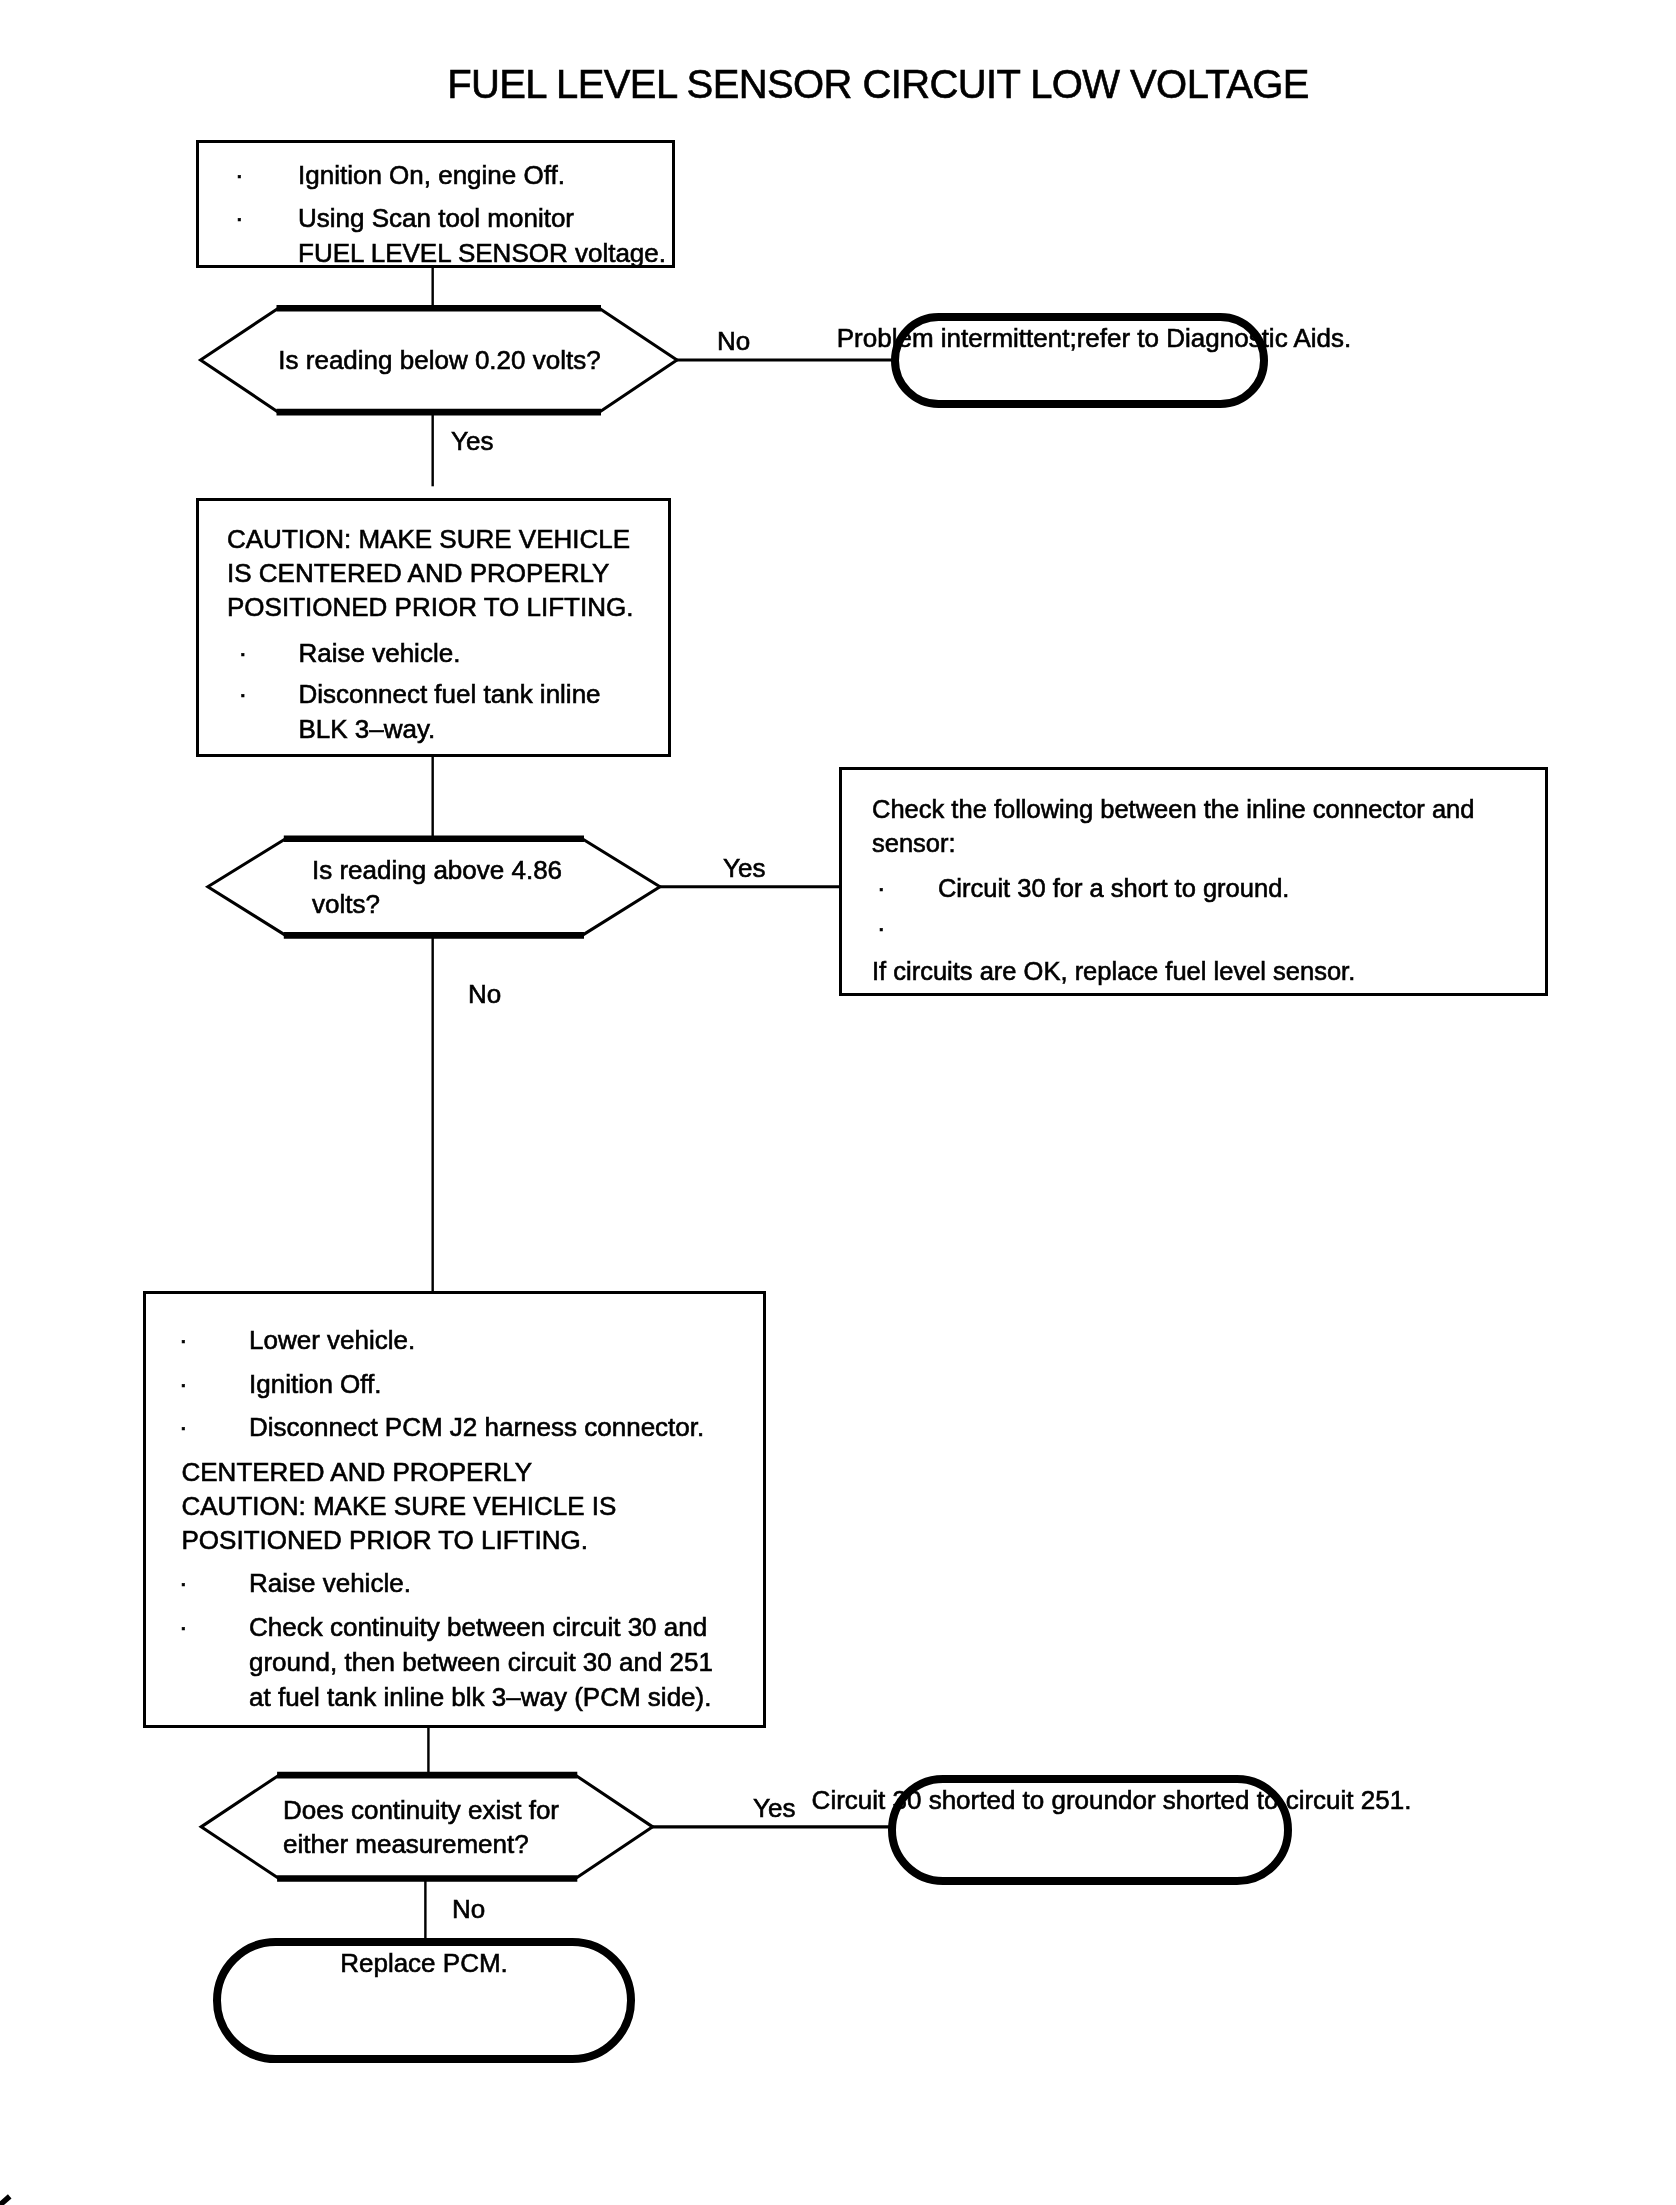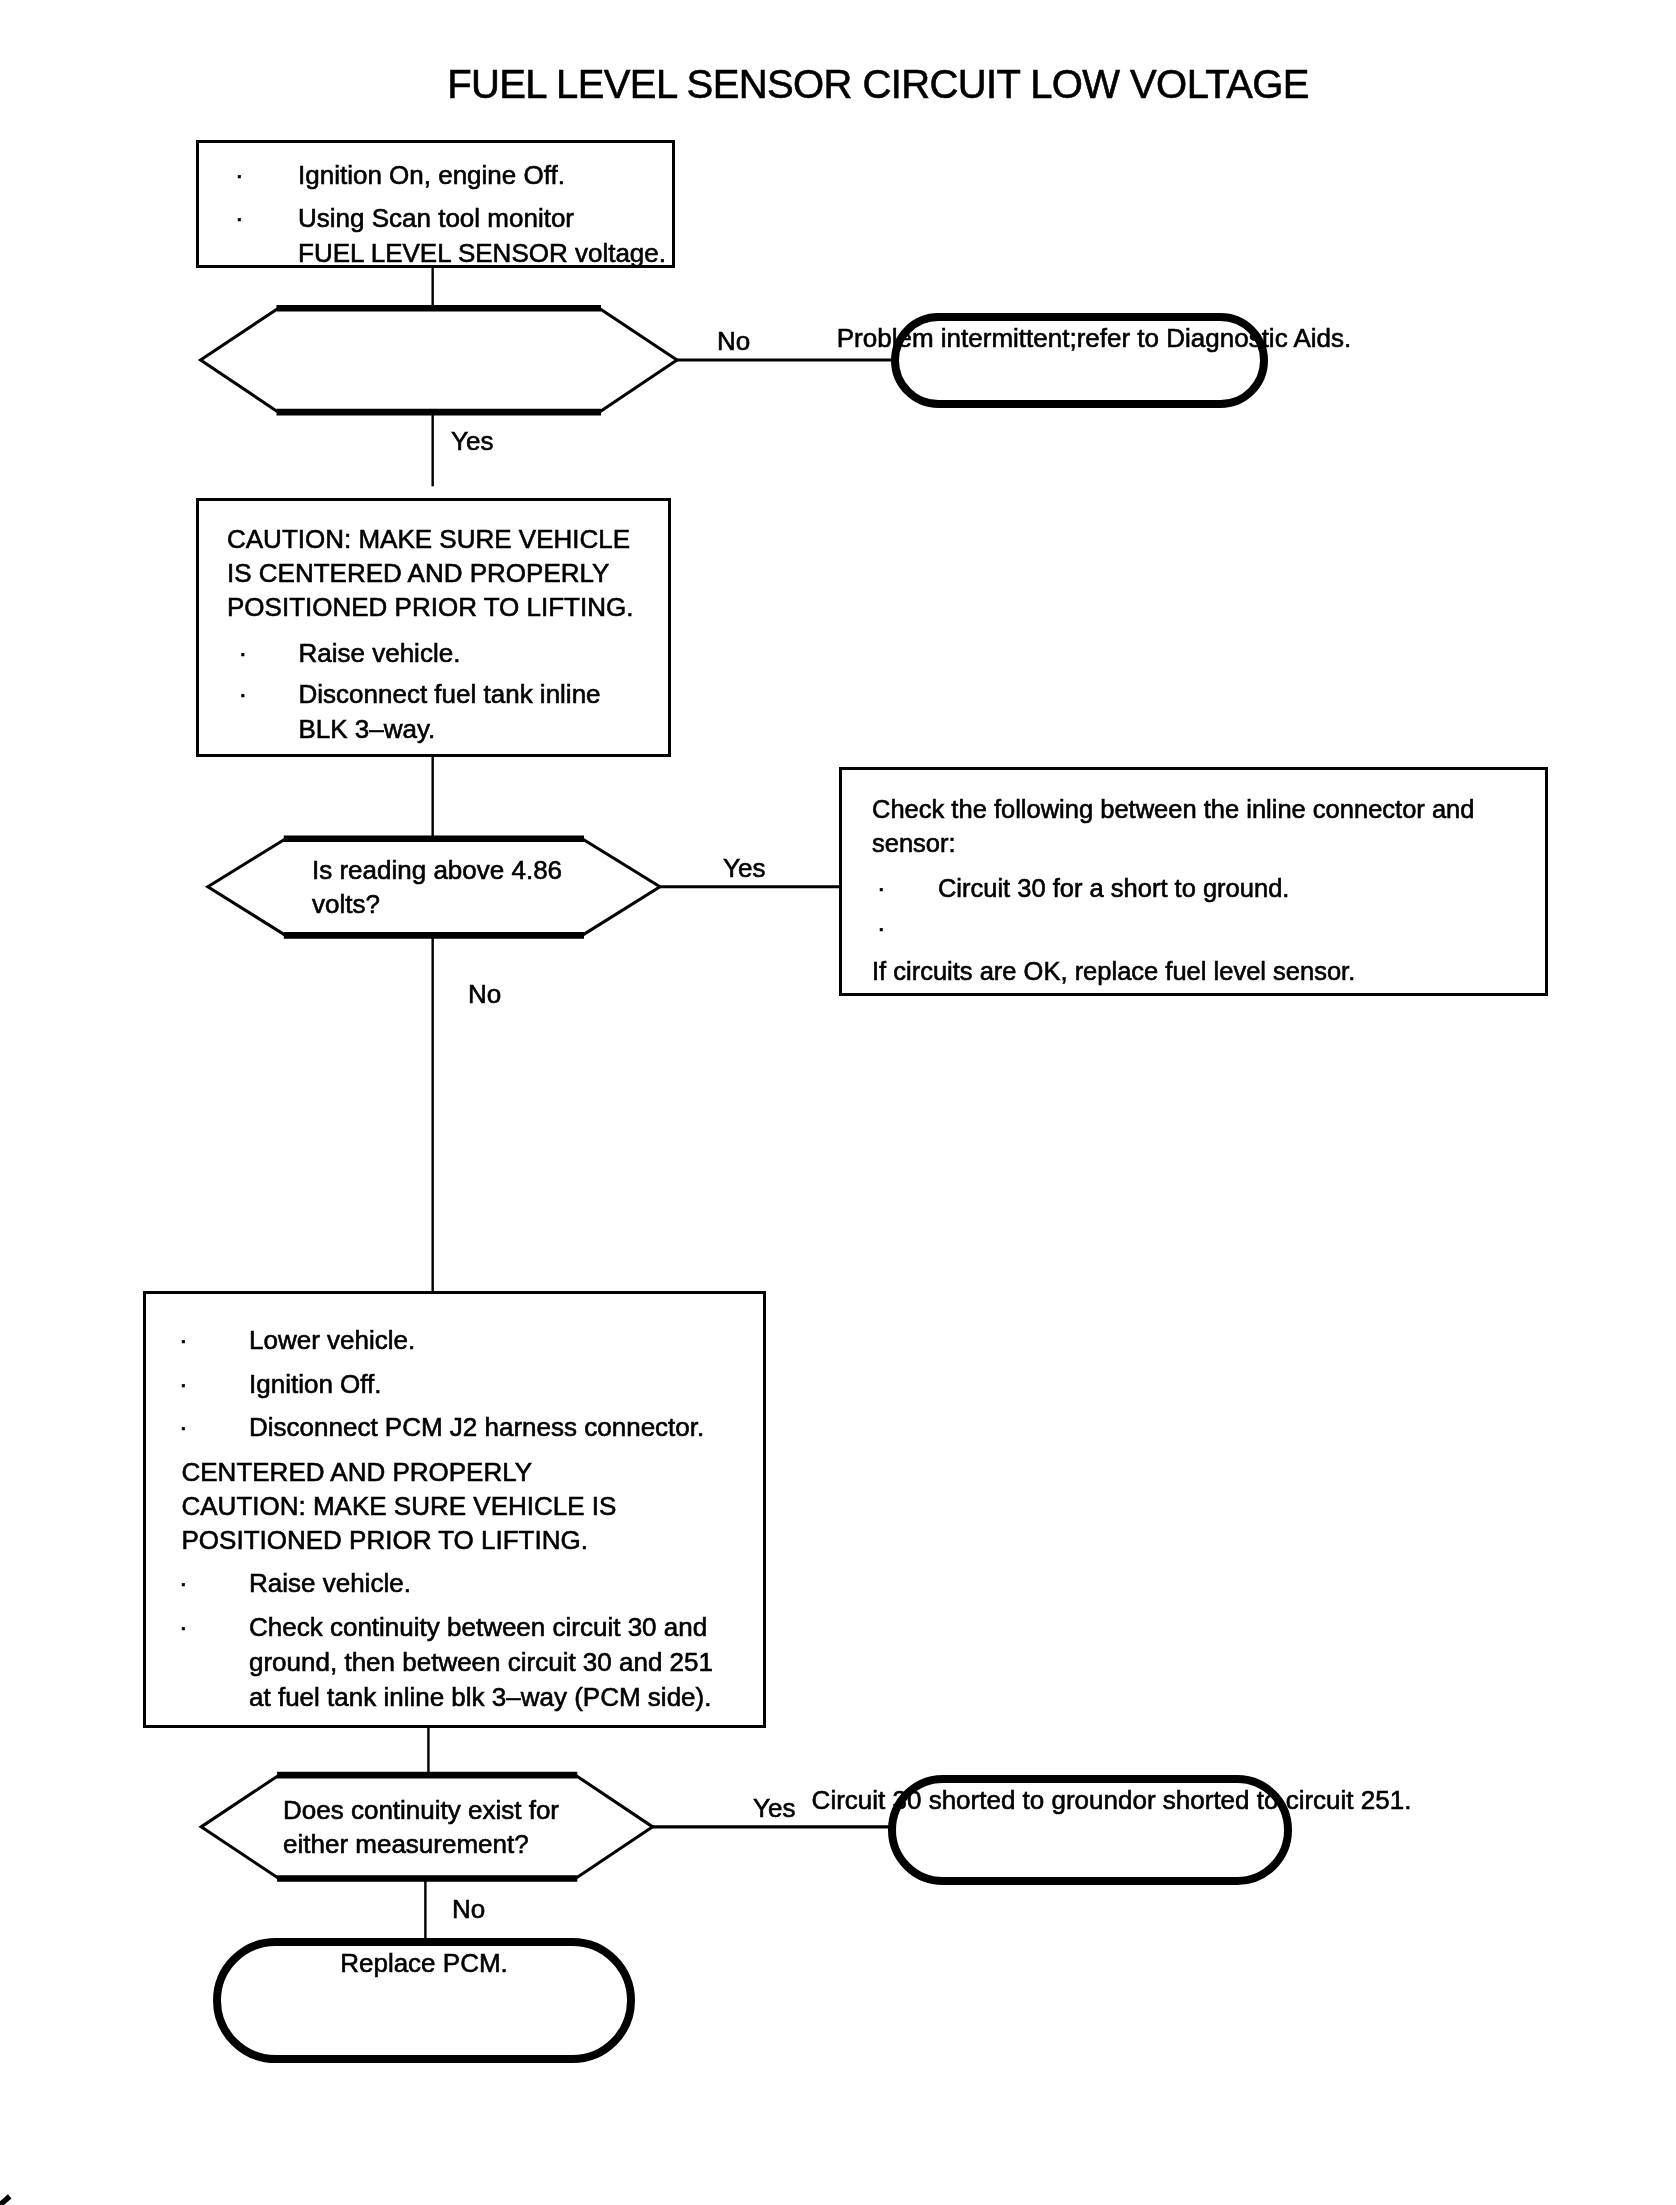--- a/index.html
+++ b/index.html
@@ -111,20 +111,21 @@
     </div>
     <div class="bullet-row" style="margin-top:8.5px;">
       <span class="bullet-glyph">·</span>
       <span>
         <span class="nw" style="display:block">Using Scan tool monitor</span>
         <span class="nw" style="display:block">FUEL LEVEL SENSOR voltage.</span>
       </span>
     </div>
   </div>
 
+  <div class="dec-text txt nw" id="dec1-text">Is reading below 0.20 volts?</div>
 
   <div class="oval txt" id="oval1">
     <div class="nw">Problem intermittent;</div>
     <div class="nw">refer to Diagnostic Aids.</div>
   </div>
 
   <div class="box txt" id="box2">
     <div class="caution">
       <div class="nw">CAUTION: MAKE SURE VEHICLE</div>
       <div class="nw">IS CENTERED AND PROPERLY</div>

